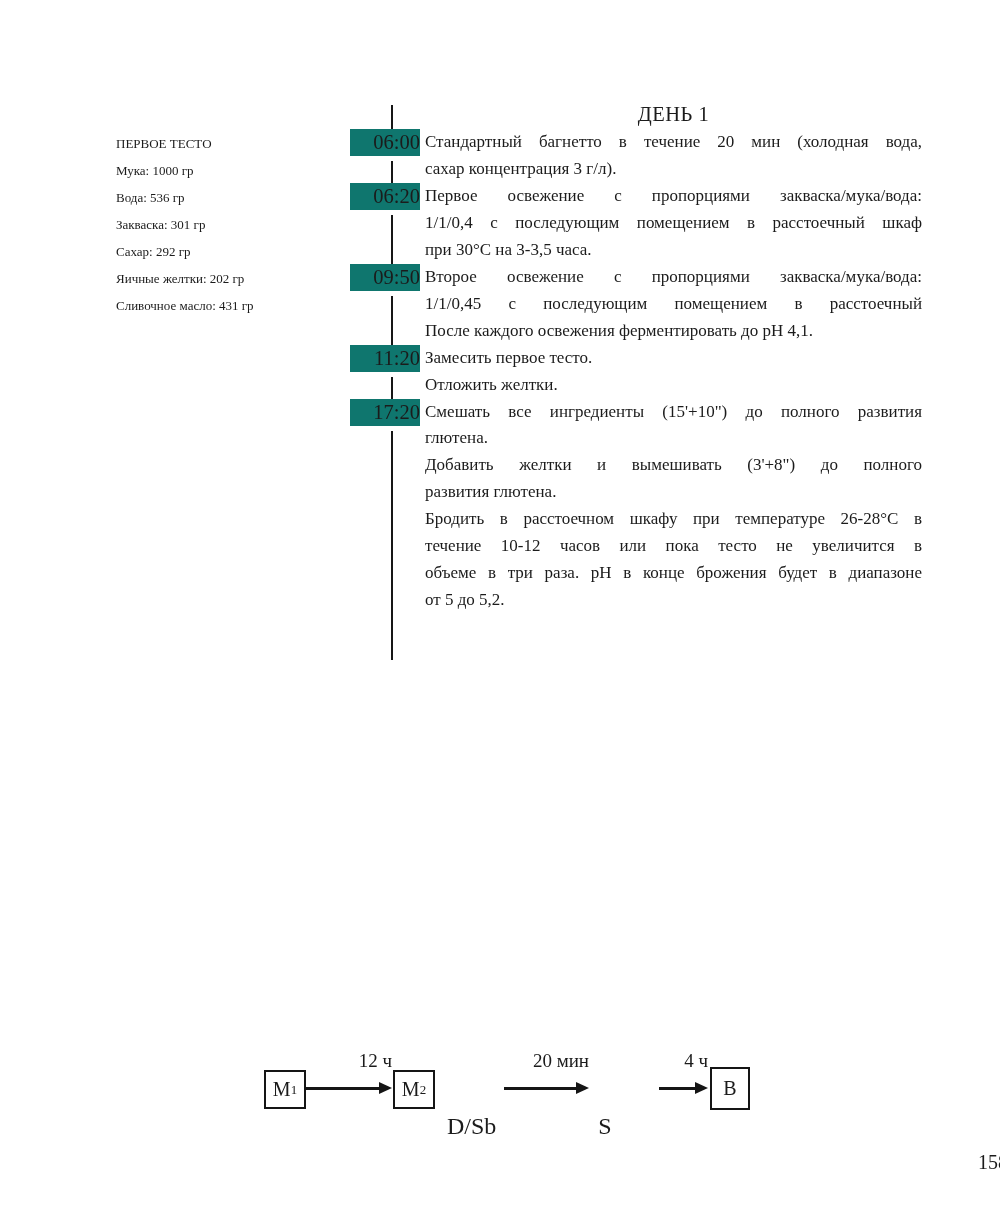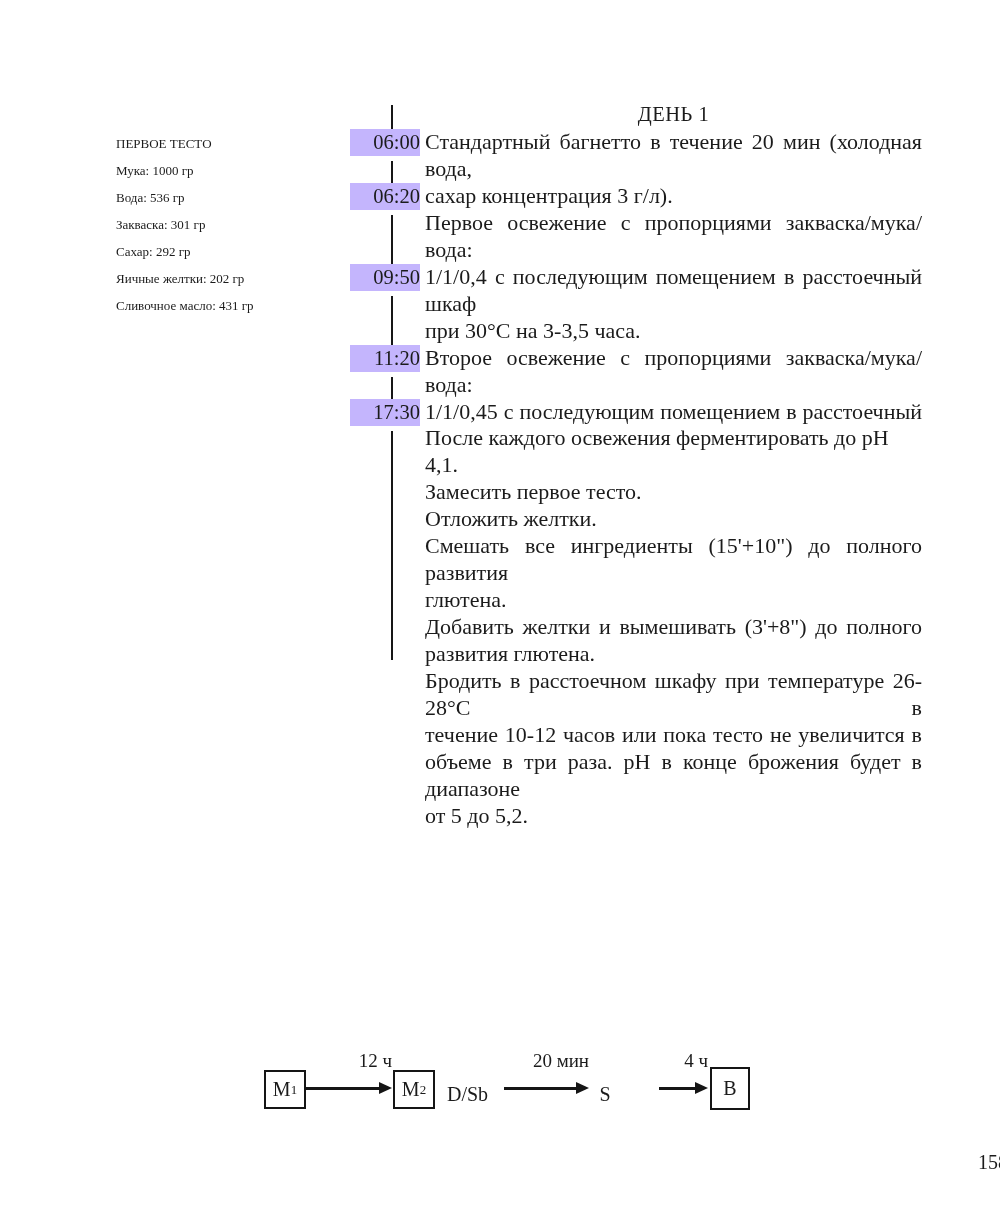--- a/index.html
+++ b/index.html
@@ -13,48 +13,48 @@
     text-align:center; font-weight:normal; font-size:20.5px; letter-spacing:0.5px;
   }
   
   .ingredients {
     position:absolute; left:116px; top:131px;
     font-size:13px; line-height:26.95px; white-space:nowrap;
   }
   
   .col {
     position:absolute; left:425px; top:129px; width:497px;
-    font-size:22px; line-height:26.95px;
+    font-size:17px; line-height:26.95px;
   }
   .ln { text-align:left; }
   .ln.just { text-align:justify; text-align-last:justify; text-justify:inter-word; }
   
   .time {
     position:absolute; left:350px; width:70px; text-align:right;
-    font-size:20.5px; line-height:26.95px; background:#c4b5fd;
+    font-size:20.5px; line-height:26.95px; background:#0f766e;
   }
   .seg { position:absolute; left:391px; width:1.7px; background:#161616; }
   .t0 { top:129px; } .t1 { top:183px; } .t2 { top:264px; } .t3 { top:345px; } .t4 { top:399px; }
   .s0 { top:105px; height:32px; }
   .s1 { top:161px; height:24px; }
   .s2 { top:215px; height:50px; }
   .s3 { top:296px; height:50px; }
   .s4 { top:377px; height:23px; }
   .s5 { top:431px; height:229px; }
   
   .dg-box {
     position:absolute; border:2px solid #151515; background:#fff;
     display:flex; align-items:center; justify-content:center;
     font-size:20px;
   }
   .dg-box sub, .dg-text sub { font-size:13px; line-height:0; }
   .box-m1 { left:264px; top:1070px; width:38px; height:35px; }
   .box-m2 { left:393px; top:1070px; width:38px; height:35px; }
   .box-b  { left:710px; top:1067px; width:36px; height:39px; }
-  .dg-text { position:absolute; font-size:20px; line-height:37px; top:1076px; }
+  .dg-text { position:absolute; font-size:24px; line-height:37px; top:1108px; }
   .txt-dsb { left:447px; }
   .txt-s   { left:585px; width:40px; text-align:center; }
   .arrow { position:absolute; height:13px; top:1082px; }
   .arrow .shaft { position:absolute; left:0; right:9px; top:5.2px; height:2.8px; background:#151515; }
   .arrow .head {
     position:absolute; right:0; top:0; width:0; height:0;
     border-left:13px solid #151515; border-top:6.5px solid transparent; border-bottom:6.5px solid transparent;
   }
   .a1 { left:306px; width:86px; }
   .a2 { left:504px; width:85px; }
@@ -87,21 +87,21 @@
 <div class="seg s1"></div>
 <div class="seg s2"></div>
 <div class="seg s3"></div>
 <div class="seg s4"></div>
 <div class="seg s5"></div>
 
 <div class="time t0">06:00</div>
 <div class="time t1">06:20</div>
 <div class="time t2">09:50</div>
 <div class="time t3">11:20</div>
-<div class="time t4">17:30</div>
+<div class="time t4">17:20</div>
 
 <div class="col">
   <div class="ln just">Стандартный багнетто в течение 20 мин (холодная вода,</div>
   <div class="ln">сахар концентрация 3 г/л).</div>
   <div class="ln just">Первое освежение с пропорциями закваска/мука/вода:</div>
   <div class="ln just">1/1/0,4 с последующим помещением в расстоечный шкаф</div>
   <div class="ln">при 30°С на 3-3,5 часа.</div>
   <div class="ln just">Второе освежение с пропорциями закваска/мука/вода:</div>
   <div class="ln just">1/1/0,45 с последующим помещением в расстоечный</div>
   <div class="ln">После каждого освежения ферментировать до pH 4,1.</div>

